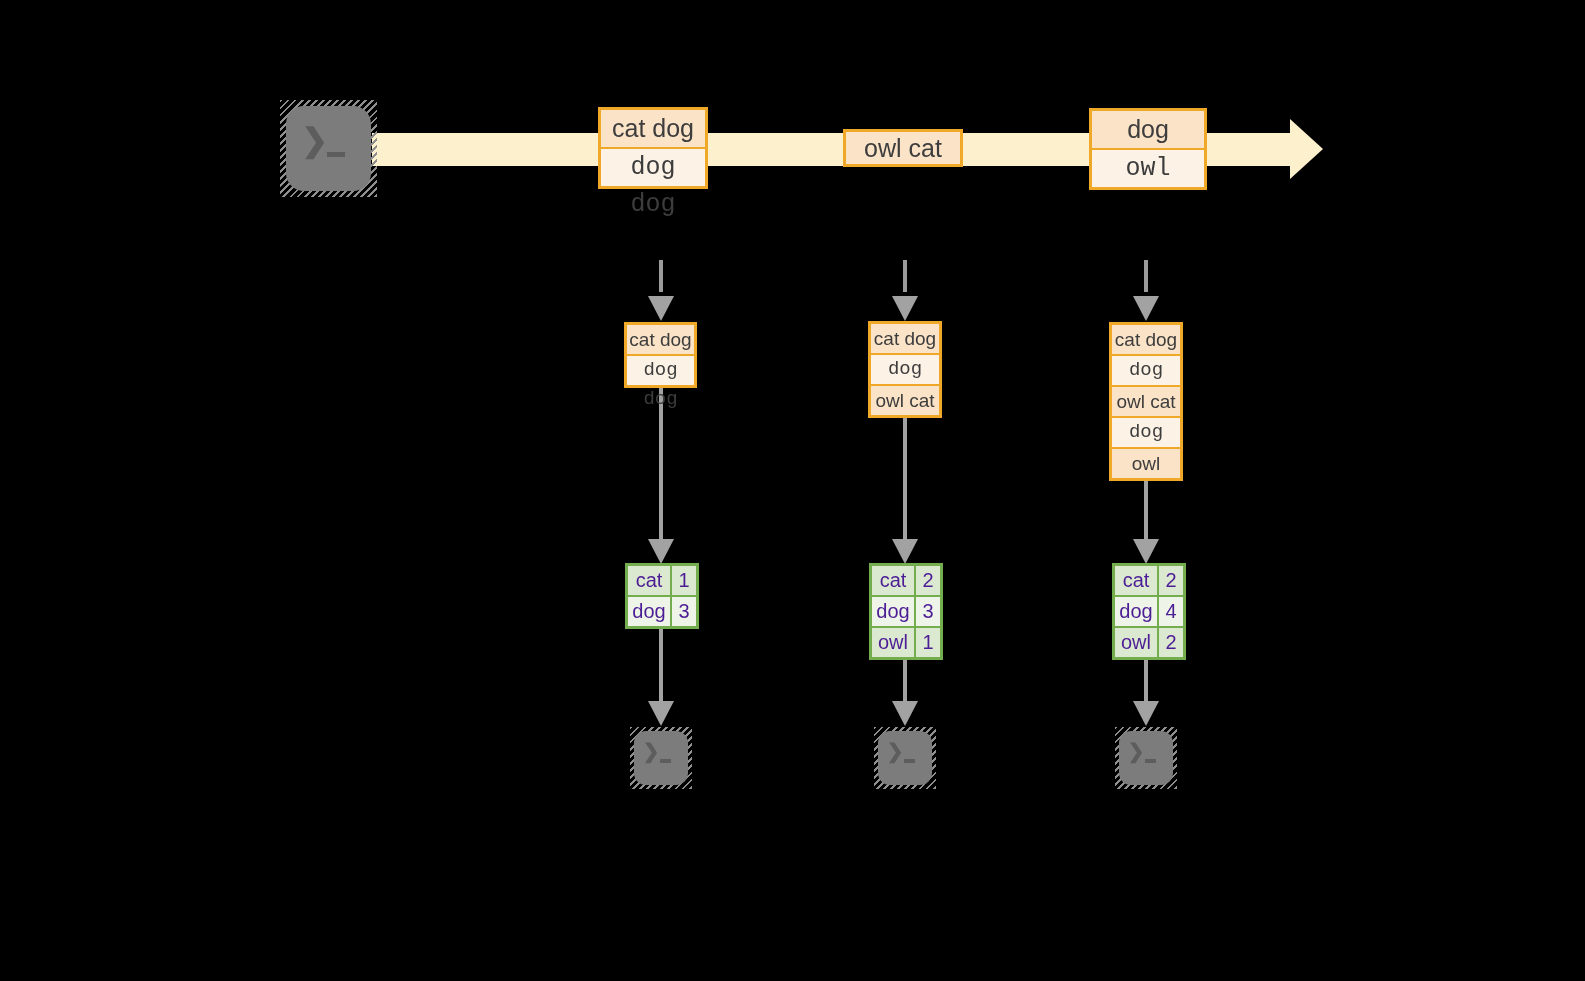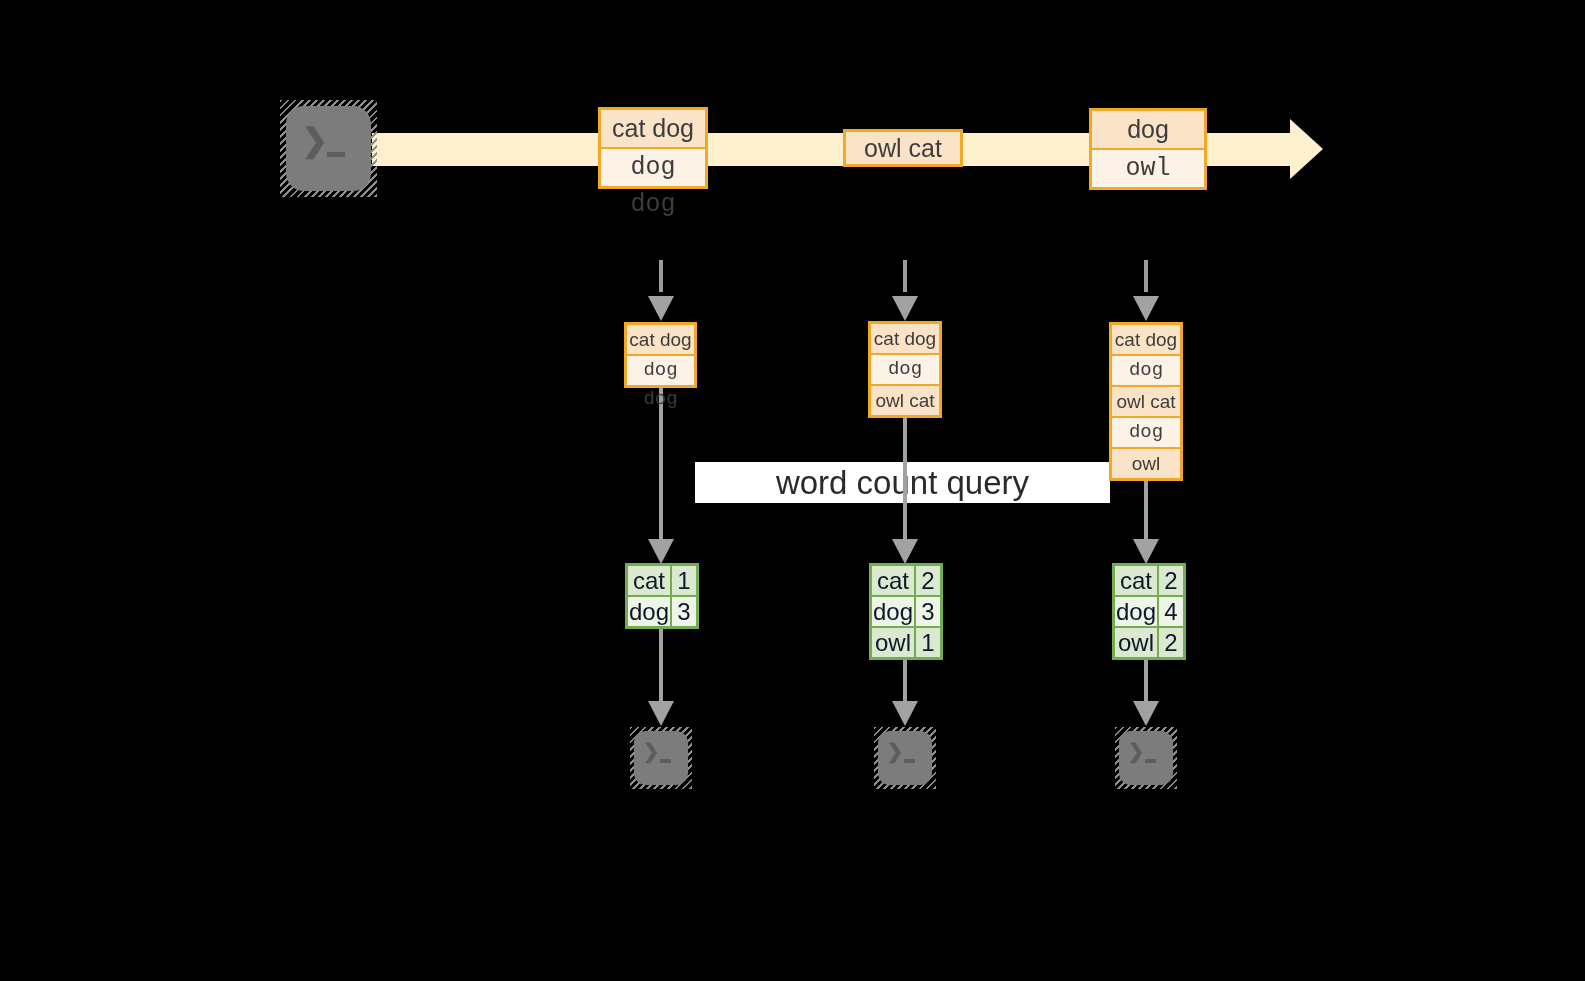--- a/index.html
+++ b/index.html
@@ -24,21 +24,21 @@
   .vline{position:absolute;width:4px;background:#A2A2A2;z-index:2;}
   .vdash{position:absolute;width:4px;height:32px;background:#9B9B9B;z-index:2;}
   .ahead{position:absolute;width:0;height:0;z-index:2;
     border-left:13px solid transparent;border-right:13px solid transparent;border-top:25px solid #A2A2A2;}
   
   .banner{position:absolute;left:695px;top:462px;width:415px;height:41px;background:#FFFFFF;z-index:1;
     text-align:center;line-height:41px;font-size:33px;color:#2b2b2b;}
   
   .gtable{position:absolute;border:3px solid #74AD4E;background:#74AD4E;z-index:3;
     display:grid;grid-template-columns:42px 24px;grid-auto-rows:29px;gap:2px;box-sizing:content-box;}
-  .gcell{font-size:24px;color:#0f172a;text-align:center;line-height:29px;}
+  .gcell{font-size:20px;color:#4c1d95;text-align:center;line-height:29px;}
   .gfillA{background:#DCE9D1;}
   .gfillB{background:#EEF4E8;}
   
   .term{position:absolute;z-index:3;
     background:repeating-linear-gradient(135deg,#8f8f8f 0 2px,transparent 2px 5px);}
   .term-lg{width:97px;height:97px;}
   .term-sm{width:62px;height:62px;}
   .term-inner{position:absolute;background:#7c7c7c;}
   .term-lg .term-inner{inset:6px;border-radius:18px;}
   .term-sm .term-inner{inset:4px;border-radius:12px;}
@@ -69,21 +69,20 @@
     <div class="orow big fillB">dog dog</div>
   </div>
   <div class="obox" style="left:843px;top:129px;width:120px;">
     <div class="orow mid fillA">owl cat</div>
   </div>
   <div class="obox" style="left:1089px;top:108px;width:118px;">
     <div class="orow big fillA">dog</div>
     <div class="orow big fillB">owl</div>
   </div>
 
-  <div class="banner">word count query</div>
 
   <div class="vdash" style="left:659px;top:260px;"></div>
   <div class="ahead" style="left:648px;top:296px;"></div>
 
   <div class="obox" style="left:624px;top:322px;width:73px;">
     <div class="orow sm fillA">cat dog</div>
     <div class="orow sm fillB">dog dog</div>
   </div>
 
   <div class="vline" style="left:659px;top:386px;height:153px;"></div>

